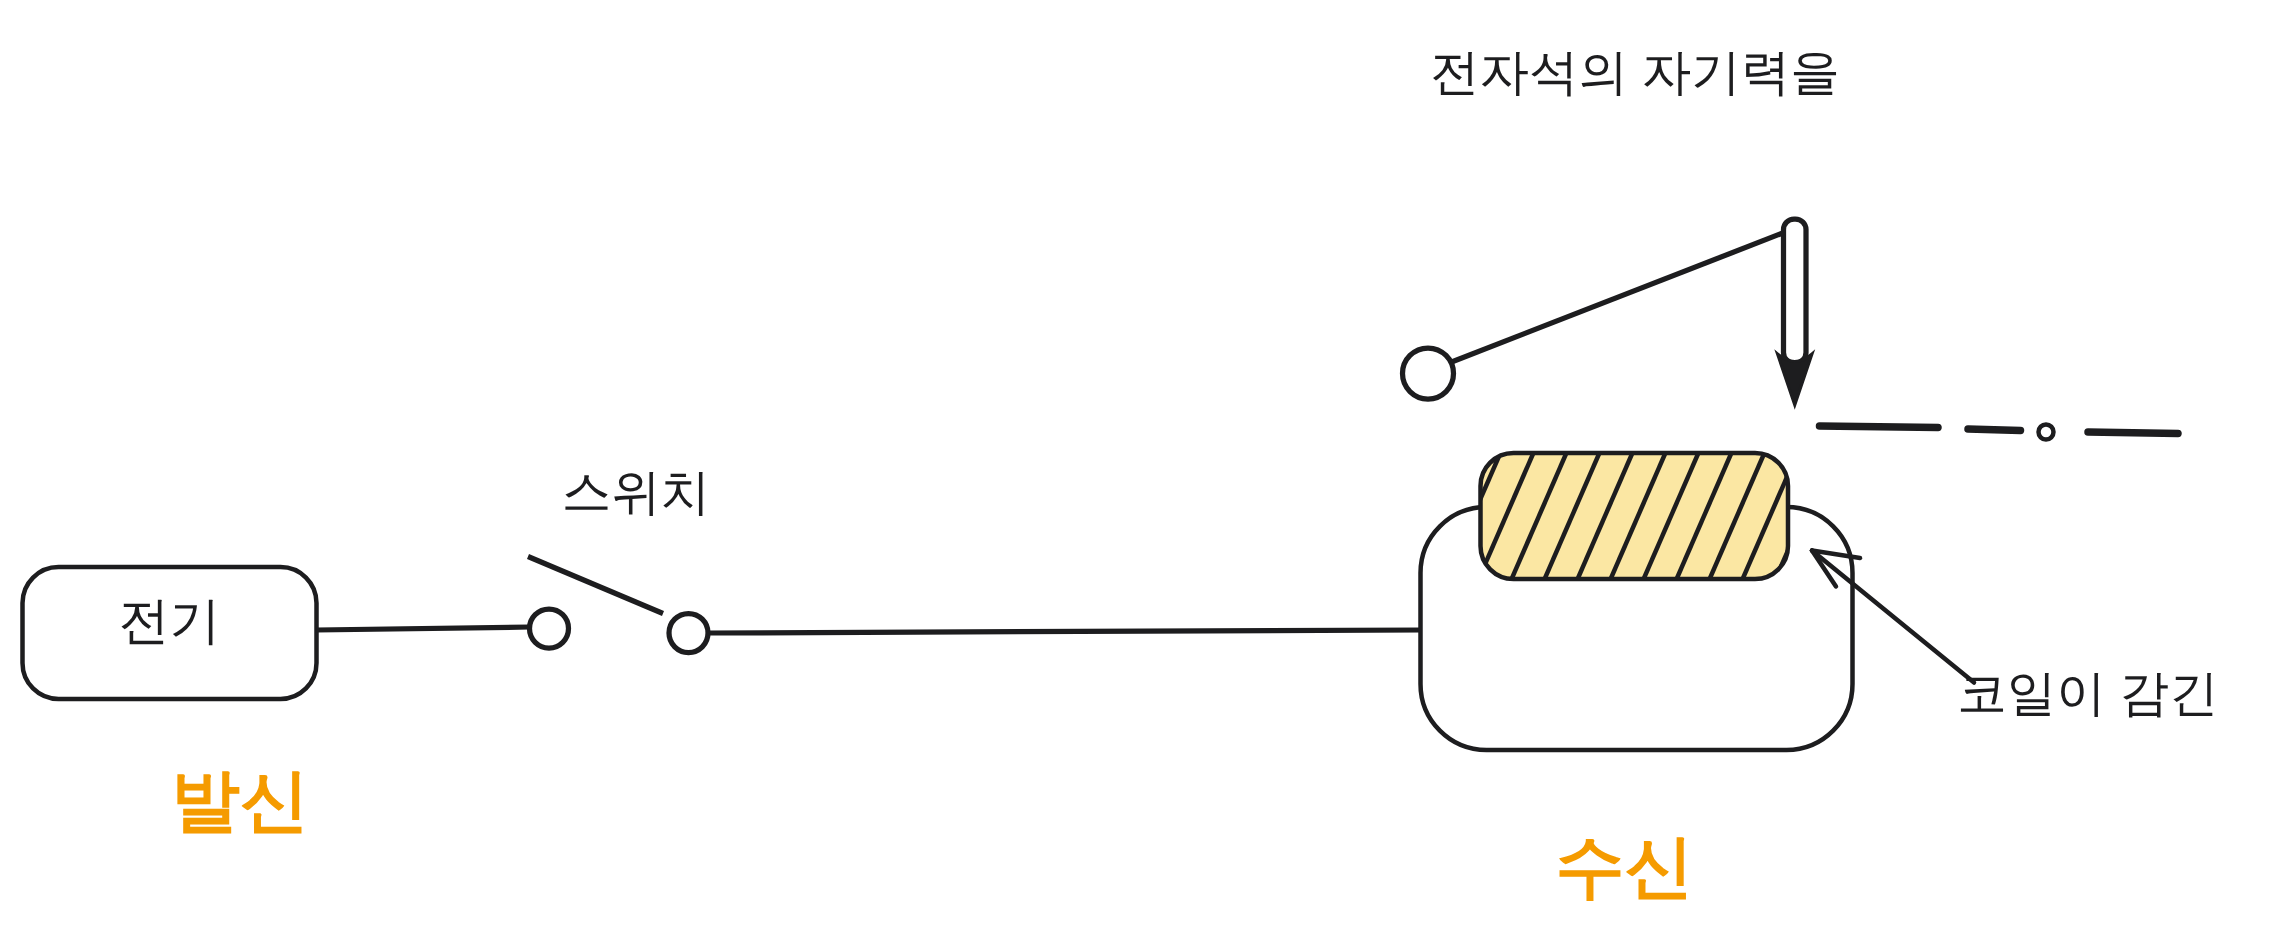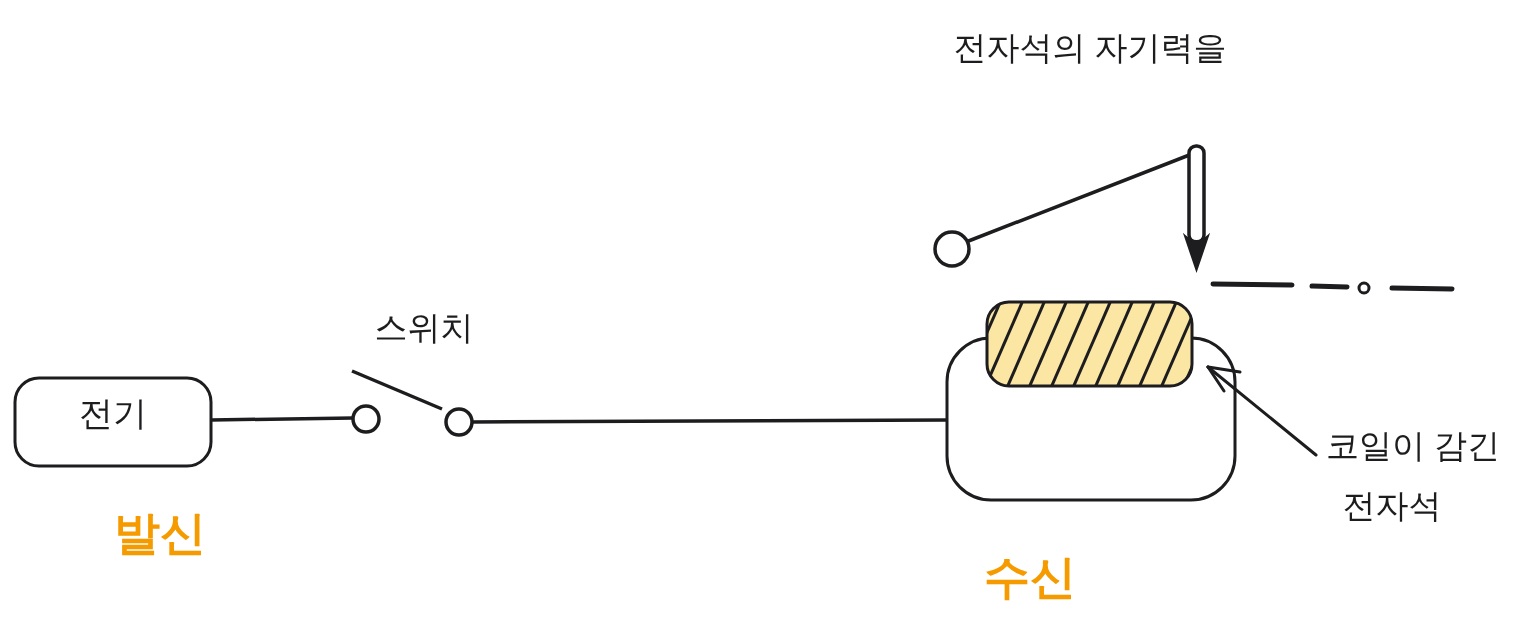--- a/index.html
+++ b/index.html
@@ -109,18 +109,17 @@
   </svg>
 
   <div class="lbl note" style="left:1090px; top:26px;">전자석의 자기력을</div>
 
   <div class="lbl small-label" style="left:412px; top:306px;">스위치</div>
 
   <div class="box-label">전기</div>
 
   <div class="lbl accent" style="left:160px; top:503px;">발신</div>
 
-  <div class="lbl accent" style="left:1030px; top:547px;font-family:Liberation Serif, serif;">수신</div>
+  <div class="lbl accent" style="left:1083px; top:547px;font-family:Liberation Serif, serif;">수신</div>
 
-  <div class="lbl note" style="left:1392px; top:424px;margin-left:21px;">코일이 감긴</div>
-  <div class="lbl note" style="left:1392px; top:484px;">전자석</div>
+  <div class="lbl note" style="left:1392px; top:440px;">코일이 감긴</div>
 
 </div>
 
 </body></html>

